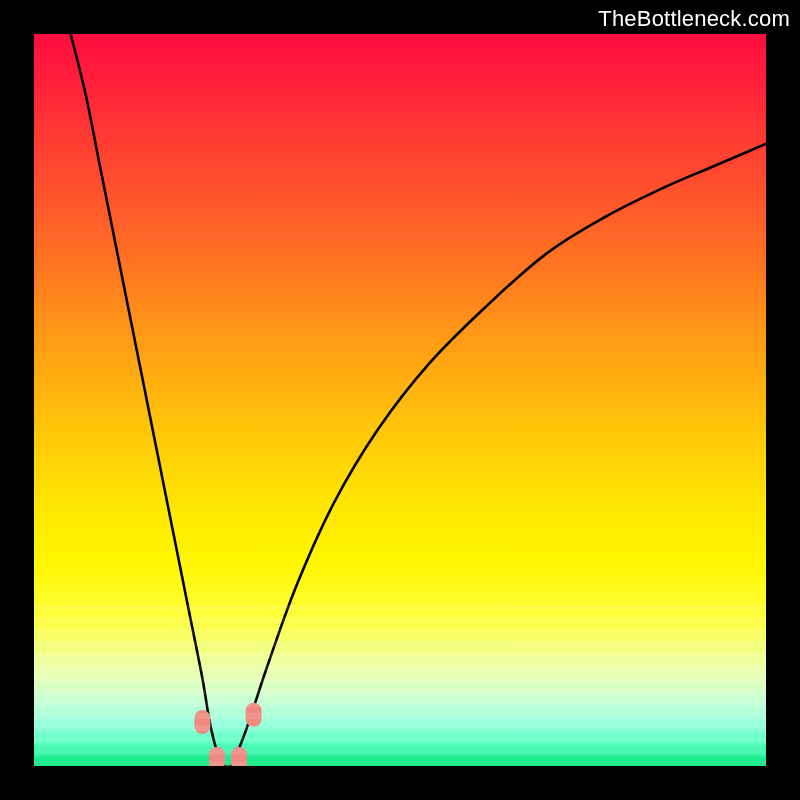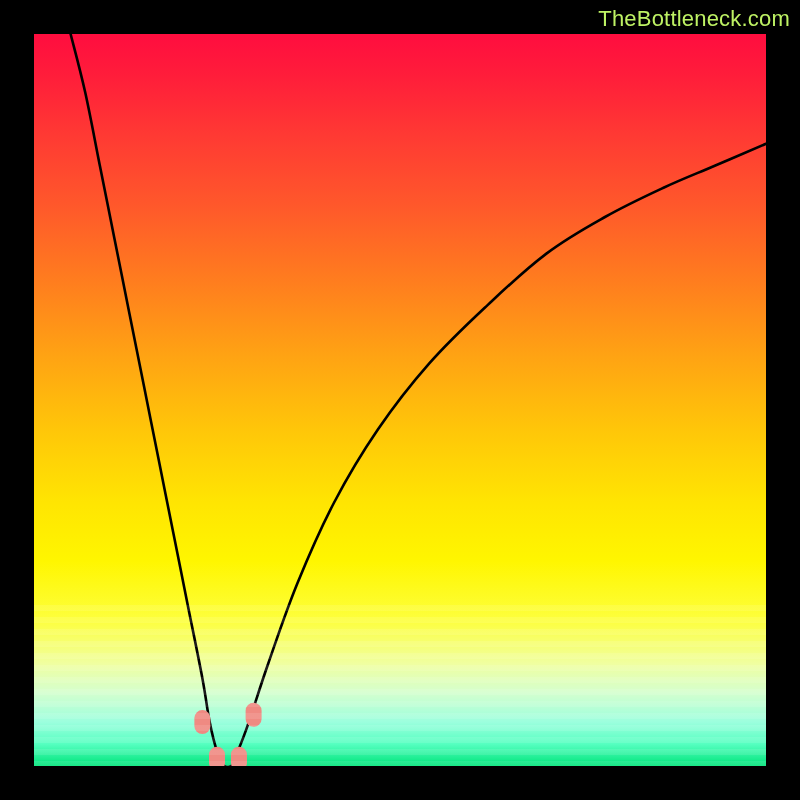--- a/index.html
+++ b/index.html
@@ -55,21 +55,21 @@
         rgba(255,255,255,0.10) 6px,
         rgba(255,255,255,0.0) 6px,
         rgba(255,255,255,0.0) 12px
       );
     pointer-events: none;
   }
   .watermark {
     position: absolute;
     top: 6px;
     right: 10px;
-    color: #bef264;
+    color: #ffffff;
     font-size: 22px;
     font-weight: 500;
     letter-spacing: 0.2px;
     user-select: none;
   }
   svg.curves {
     position: absolute;
     left: 0; top: 0;
     width: 100%;
     height: 100%;

